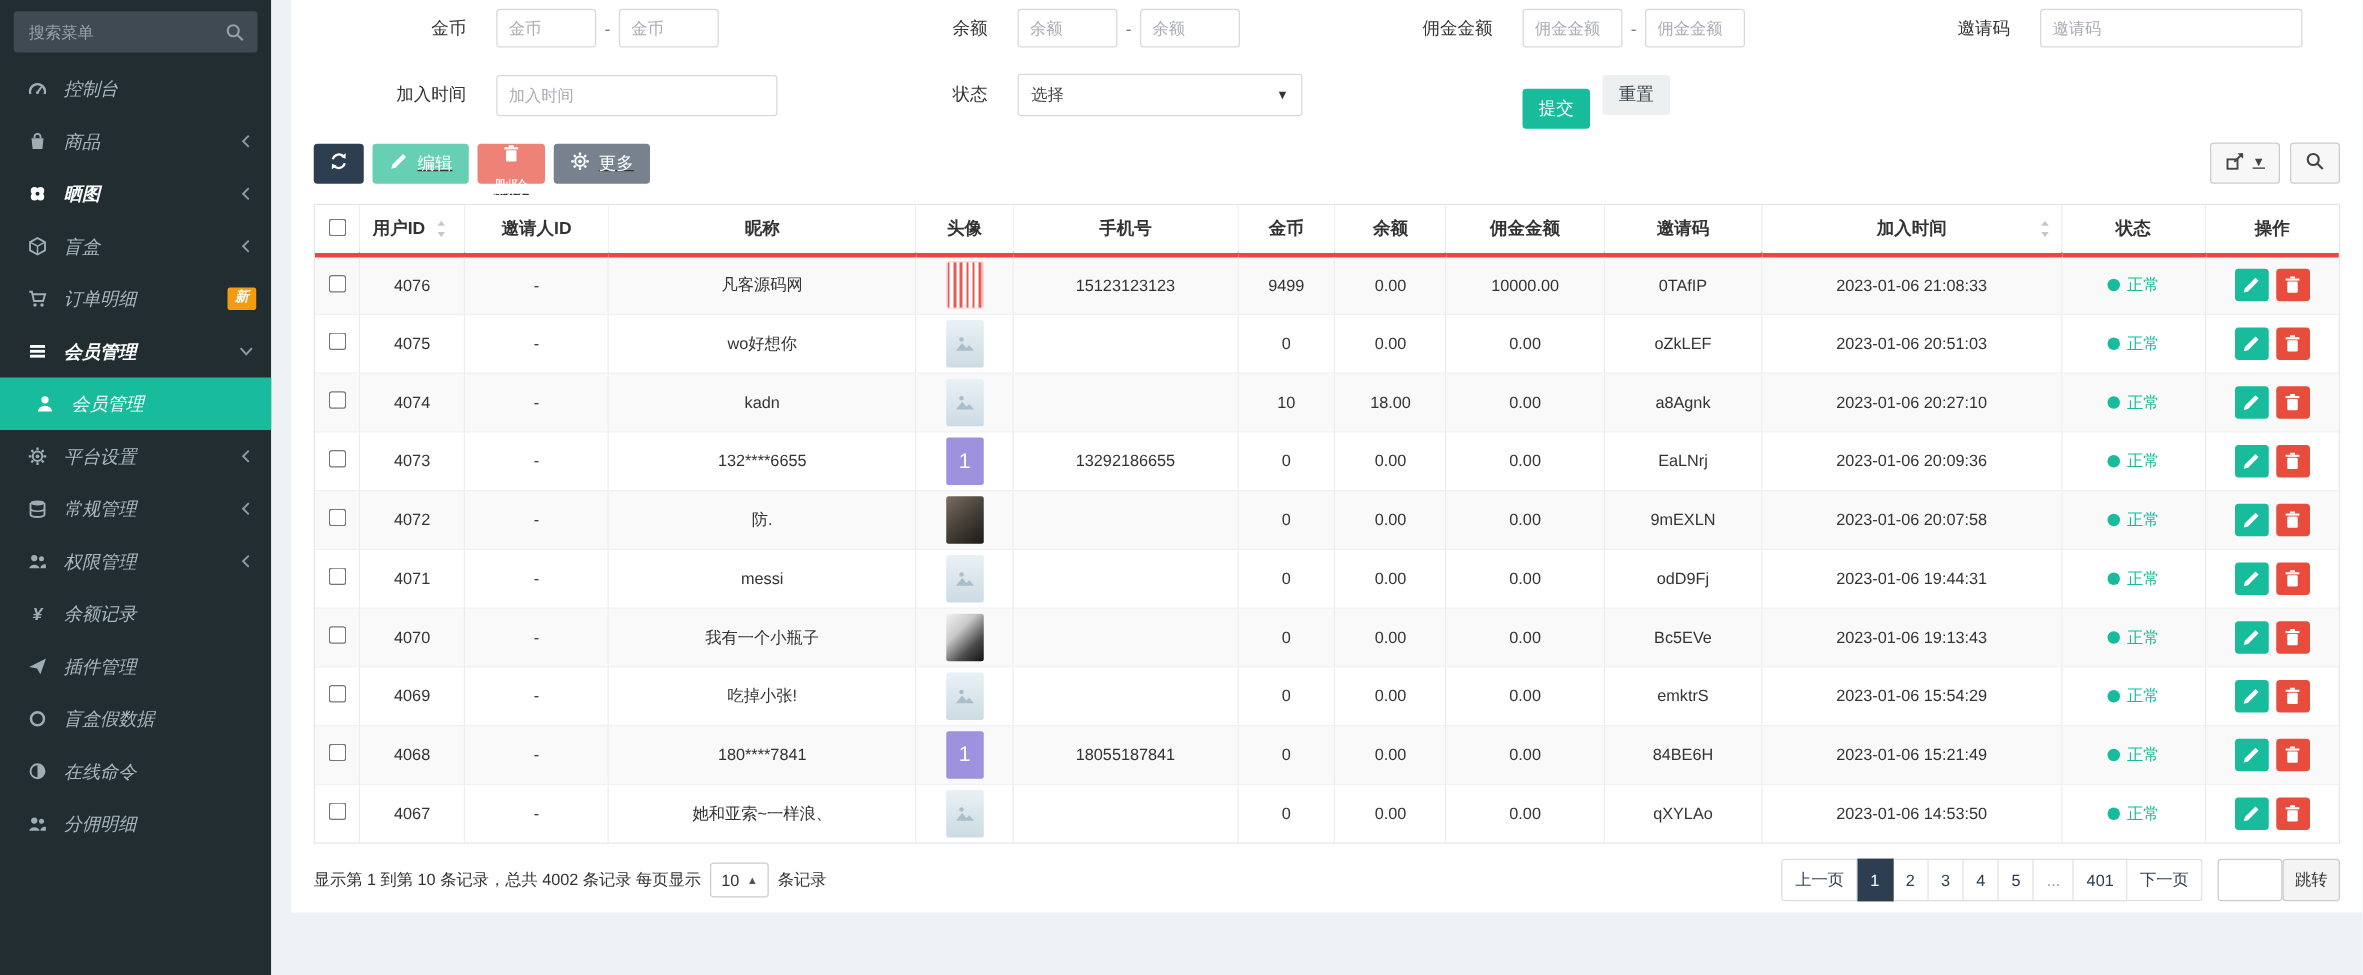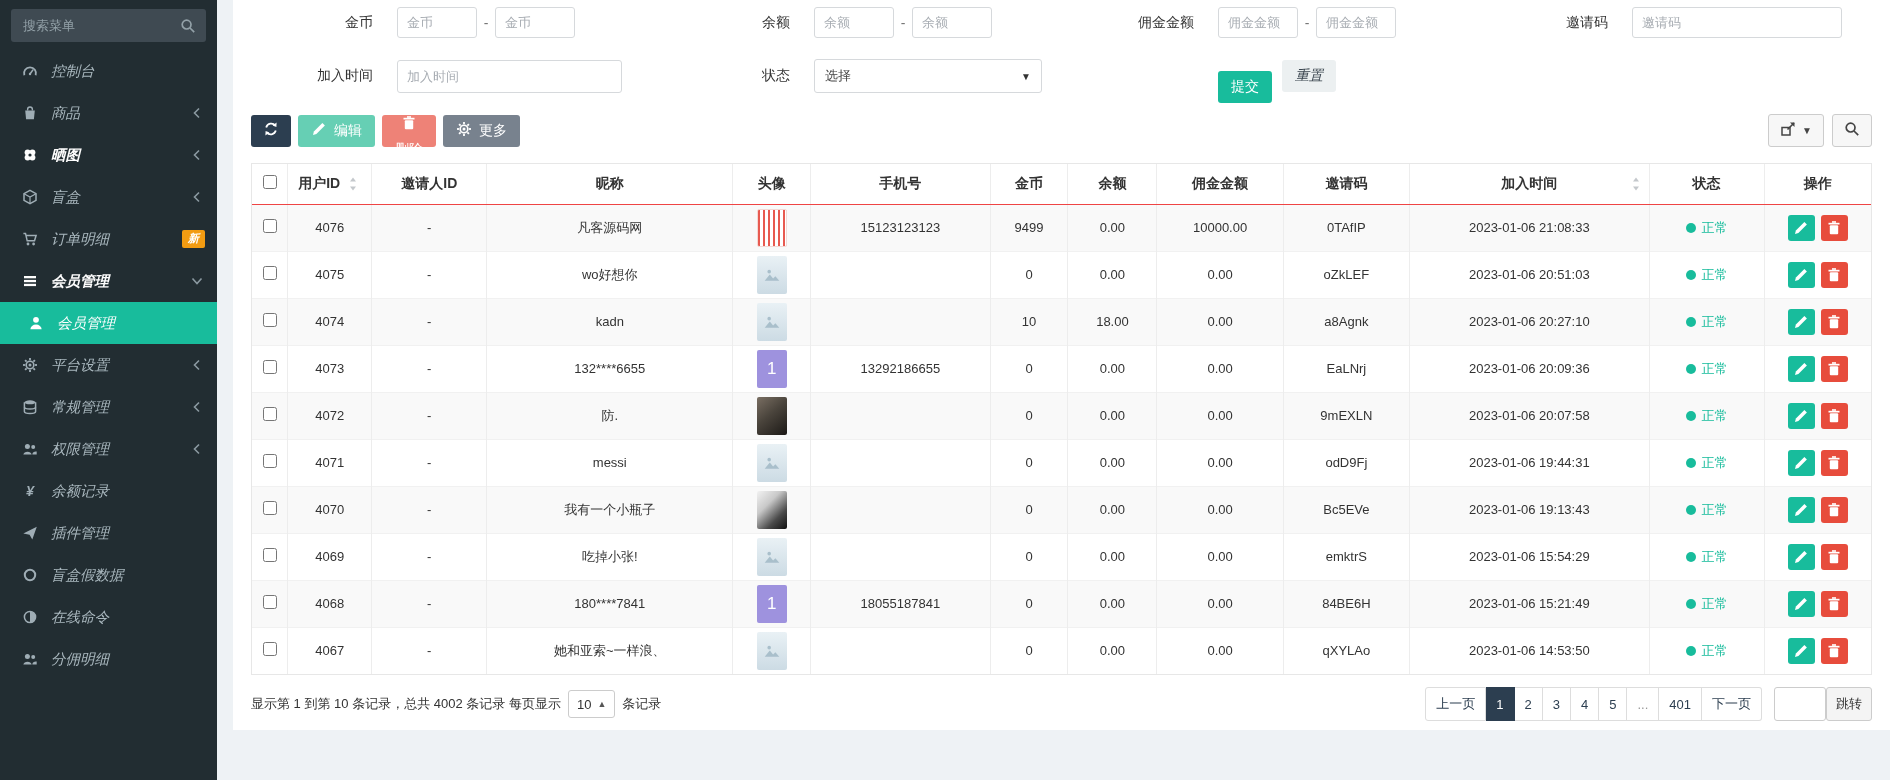--- a/index.html
+++ b/index.html
@@ -39,38 +39,38 @@
   .f-input { height: 31px; border: 1px solid #d6d9dc; border-radius: 3px; padding: 0 9px; font-size: 13px; color: #333; outline: none; font-family: inherit; }
   .f-input::placeholder { color: #a8adb3; }
   .f-input.rng { width: 80px; }
   .f-input.inv { width: 210px; }
   .f-input.date { width: 225px; height: 33px; }
   .dash { width: 18px; text-align: center; color: #777; }
   .f-select { width: 228px; height: 34px; border: 1px solid #d6d9dc; border-radius: 3px; display: flex; align-items: center; padding: 0 10px; color: #444; font-size: 13px; cursor: pointer; background: #fff; }
   .f-select .caret { margin-left: auto; color: #333; font-size: 10px; }
   .btn { border: none; border-radius: 3px; font-family: inherit; font-size: 14px; cursor: pointer; }
   .btn-submit { background: var(--teal, #18bc9c); color: #fff; height: 32px; padding: 0 13px; margin-top: 22px; }
-  .btn-reset { background: #ecf0f1; color: #39444e; height: 32px; padding: 0 13px; margin-left: 10px; font-style: italic; }
+  .btn-reset { background: #ecf0f1; color: #39444e; height: 32px; padding: 0 13px; margin-left: 10px; }
 
   
-  .toolbar { display: flex; align-items: center; margin-top: 5px; }
+  .toolbar { display: flex; align-items: center; margin-top: 5px; text-decoration: underline; }
   .tb-btn { height: 32px; border: none; border-radius: 3px; color: #fff; display: inline-flex; align-items: center; gap: 7px; font-size: 14px; font-family: inherit; padding: 0 13px; margin-right: 7px; cursor: pointer; }
   .tb-refresh { background: var(--navy, #2c3e50); width: 40px; justify-content: center; padding: 0; }
   .tb-edit { background: #66cfb4; }
   .tb-delete { background: #ee8277; flex-direction: column; }
   .tb-more { background: #78828e; }
   .tb-right { margin-left: auto; display: flex; gap: 8px; }
   .tb-light { height: 33px; background: #f7f7f7; border: 1px solid #ccc; border-radius: 3px; color: #444; display: inline-flex; align-items: center; gap: 6px; padding: 0 11px; cursor: pointer; }
 
   
   .table-wrap { margin-top: 16px; border: 1px solid #e7e7e7; }
   table { width: 100%; border-collapse: collapse; table-layout: fixed; }
   th, td { text-align: center; border-right: 1px solid #ededed; overflow: hidden; }
   th:last-child, td:last-child { border-right: none; }
-  thead th { height: 40px; font-size: 14px; font-weight: bold; color: #333; background: #fff; border-bottom: 1px solid #ef4444; position: relative; }
+  thead th { height: 40px; font-size: 14px; font-weight: bold; color: #333; background: #fff; border-bottom: 4px solid #ef4444; position: relative; }
   tbody td { height: 47px; font-size: 13px; color: #333; border-top: 1px solid #f1f1f1; }
   tbody tr:first-child td { border-top: none; }
   tbody tr.odd { background: #f9f9f9; }
   .th-flex { display: inline-flex; align-items: center; gap: 5px; }
   .sort-ic { color: #c4c8cc; display: flex; }
   .sort-right { position: absolute; right: 5px; top: 50%; transform: translateY(-50%); }
   input[type="checkbox"] { width: 14px; height: 14px; cursor: pointer; }
 
   .avatar { width: 30px; height: 38px; margin: 0 auto; border-radius: 2px; }
   .avatar.image-red { background: #fff; border: 1px solid #f3d9d6;

